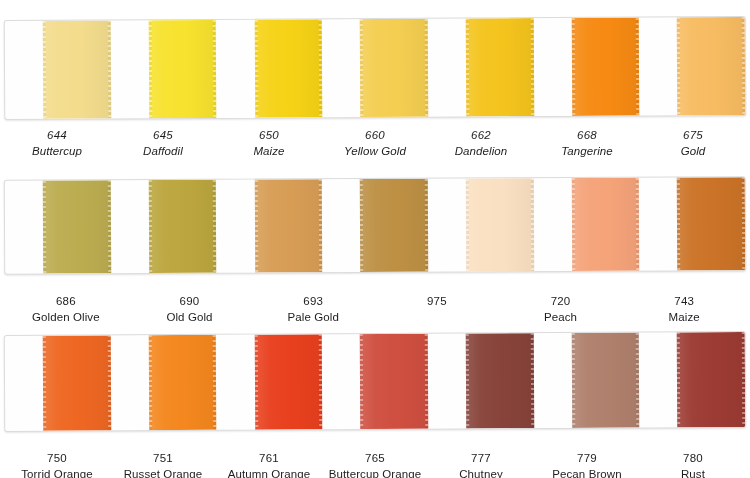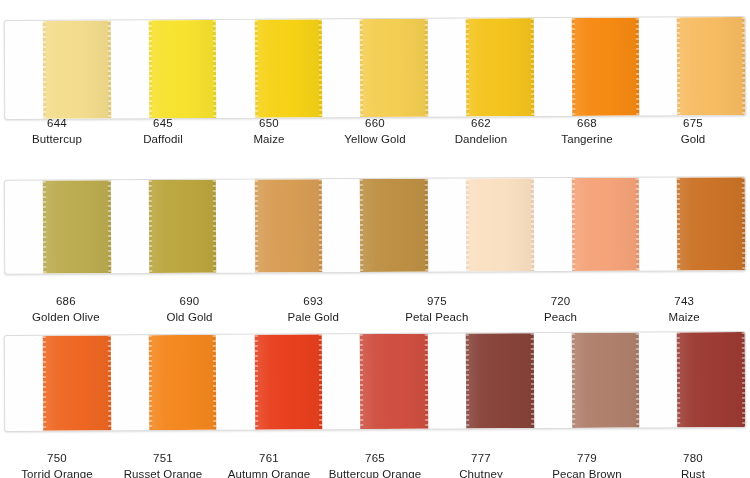--- a/index.html
+++ b/index.html
@@ -101,21 +101,21 @@
   }
   .caption-name {
     font-size: 11.5px;
     letter-spacing: 0.1px;
     white-space: nowrap;
   }
 
   
   #row-0 { top: 18px; }
   #row-0 .ribbon-board { top: 0; height: 100px; transform: rotate(-0.32deg); }
-  #row-0 .caption-strip { top: 98px; }
+  #row-0 .caption-strip { top: 110px; font-style: italic; }
 
   #row-1 { top: 178px; }
   #row-1 .ribbon-board { top: 0; height: 95px; transform: rotate(-0.28deg); }
   #row-1 .caption-strip { top: 116px; }
 
   #row-2 { top: 333px; }
   #row-2 .ribbon-board { top: 0; height: 97px; transform: rotate(-0.30deg); }
   #row-2 .caption-strip { top: 118px; }
 </style>
 </head>
@@ -237,21 +237,20 @@
         <div class="caption-cell">
           <div class="caption-code">690</div>
           <div class="caption-name">Old Gold</div>
         </div>
         <div class="caption-cell">
           <div class="caption-code">693</div>
           <div class="caption-name">Pale Gold</div>
         </div>
         <div class="caption-cell">
           <div class="caption-code">975</div>
-          <div class="caption-name">Petal Peach</div>
         </div>
         <div class="caption-cell">
           <div class="caption-code">720</div>
           <div class="caption-name">Peach</div>
         </div>
         <div class="caption-cell">
           <div class="caption-code">743</div>
           <div class="caption-name">Maize</div>
         </div>
       </div>

